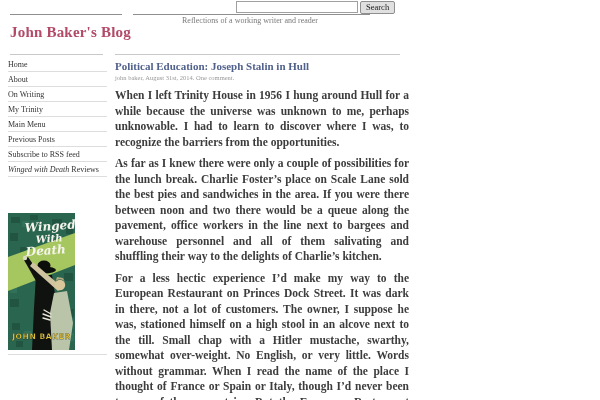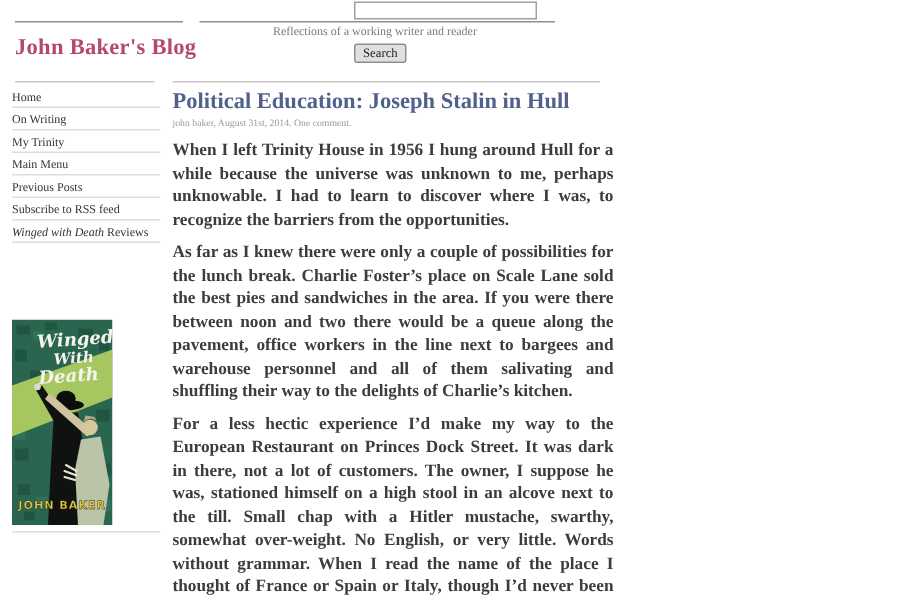--- a/index.html
+++ b/index.html
@@ -1,21 +1,21 @@
 <!DOCTYPE html>
 <html><head>
 <meta charset="utf-8">
 <style>
   html,body{margin:0;padding:0;background:#fff;}
   #page{
     position:relative;width:600px;height:400px;background:#ffffff;
     overflow:hidden;font-family:"Liberation Serif",serif;
   }
   
-  .search-form{position:absolute;left:236px;top:1px;display:flex;align-items:flex-start;gap:16px;flex-direction:column;}
+  .search-form{position:absolute;left:236px;top:1px;display:flex;align-items:flex-start;gap:2px;}
   .search-input{width:116px;height:10px;border:1px solid #a0a0a0;font-size:8px;padding:0 2px;
     font-family:"Liberation Sans",sans-serif;}
   .search-btn{font-size:8.5px;height:13px;line-height:11px;padding:0 5px;background:#e0e0e0;
     border:1px solid #8f8f8f;border-radius:2px;color:#222;font-family:"Liberation Serif",serif;cursor:pointer;}
   .rule{position:absolute;height:1px;}
   .rule-top-left{left:10px;top:14px;width:112px;background:#8f8f8f;}
   .rule-top-right{left:133px;top:14px;width:237px;background:#8f8f8f;}
   .tagline{position:absolute;left:122px;top:16px;width:256px;text-align:center;
     font-size:8px;color:#7a7a7a;}
   .blog-title{position:absolute;left:10px;top:24px;font-size:15px;font-weight:bold;
@@ -26,21 +26,21 @@
   .menu{position:absolute;left:8px;top:57px;width:99px;margin:0;padding:0;list-style:none;}
   .menu li{font-size:8px;color:#333;padding:3px 0 2px;border-bottom:1px solid #ddd;cursor:pointer;}
   .menu li .it{font-style:italic;margin-top:35px;}
   .quote{position:absolute;left:8px;top:166px;width:99px;border-top:1px solid #ccc;
     padding-top:5px;font-size:7.5px;line-height:11px;color:#444;}
   .quote b{font-weight:bold;}
   .cover{position:absolute;left:8px;top:213px;width:67px;height:137px;cursor:pointer;}
   .rule-cover{left:8px;top:354px;width:99px;background:#ddd;}
   
   .post{position:absolute;left:115px;top:60px;width:294px;}
-  .post h1{font-size:15px;font-weight:bold;color:#50618c;margin:0;cursor:pointer;}
+  .post h1{font-size:11px;font-weight:bold;color:#50618c;margin:0;cursor:pointer;}
   .byline{font-size:6.5px;color:#999;margin:2px 0 0;}
   .body-copy{margin-top:7px;}
   .body-copy p{font-size:11.5px;line-height:15.5px;color:#3c3c3c;text-align:justify;margin:0 0 6px;font-weight:bold;}
 </style>
 </head>
 <body>
 
 <div id="page">
 
   <div class="search-form">
@@ -53,20 +53,21 @@
 
   <div class="tagline">Reflections of a working writer and reader</div>
 
   <h2 class="blog-title">John Baker's Blog</h2>
 
   <div class="rule rule-title"></div>
   <div class="rule rule-content"></div>
 
   <ul class="menu">
     <li>Home</li>
+    <li>About</li>
     <li>On Writing</li>
     <li>My Trinity</li>
     <li>Main Menu</li>
     <li>Previous Posts</li>
     <li>Subscribe to RSS feed</li>
     <li><span class="it">Winged with Death</span><span> Reviews</span></li>
   </ul>
 
 
   <svg class="cover" viewBox="0 0 67 137" xmlns="http://www.w3.org/2000/svg">

